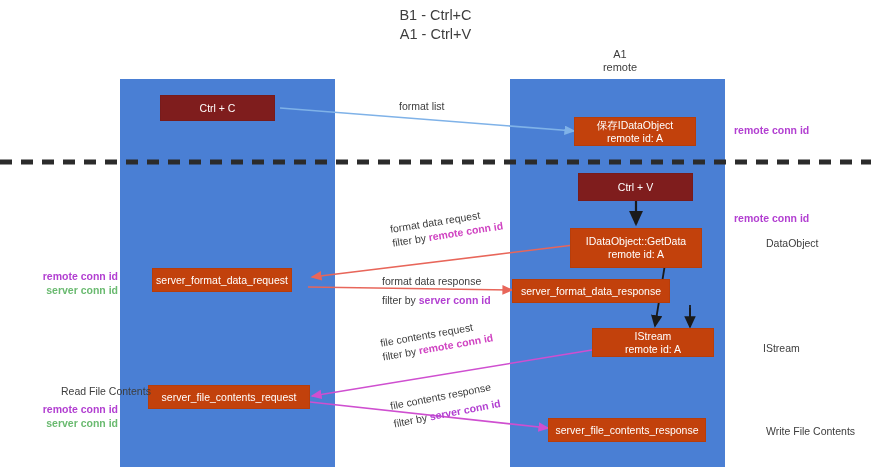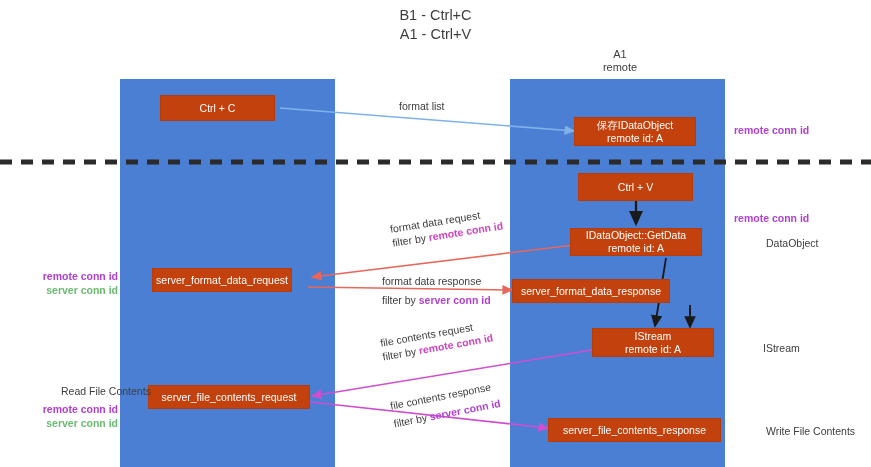--- a/index.html
+++ b/index.html
@@ -25,21 +25,21 @@
   }
   .colhead-b1{left:150px;top:48px;width:160px;}
   .colhead-a1{left:540px;top:48px;width:160px;}
 
   .box{
     position:absolute;box-sizing:border-box;
     display:flex;flex-direction:column;align-items:center;justify-content:center;
     color:#ffffff;font-size:10.5px;line-height:13px;text-align:center;
     border:1px solid rgba(0,0,0,0.06);
   }
-  .box.green{background:#c2410c;}
+  .box.green{background:#7f1d1d;}
   .box.orange{background:#c2410c;}
   .box span{display:block;white-space:nowrap;}
 
   .sidelabel{
     position:absolute;font-size:10.5px;line-height:14px;white-space:nowrap;
   }
   .sidelabel .purple{color:#b23fd1;font-weight:bold;}
   .sidelabel .green{color:#6aba70;font-weight:bold;}
 
   .edgelabel{
@@ -112,21 +112,21 @@
 
   <div class="box orange" style="left:574px;top:117px;width:122px;height:29px;">
     <span>保存IDataObject</span>
     <span>remote id: A</span>
   </div>
 
   <div class="box green" style="left:578px;top:173px;width:115px;height:28px;">
     <span>Ctrl + V</span>
   </div>
 
-  <div class="box orange" style="left:570px;top:228px;width:132px;height:28px;">
+  <div class="box orange" style="left:570px;top:228px;width:132px;height:40px;">
     <span>IDataObject::GetData</span>
     <span>remote id: A</span>
   </div>
 
   <div class="box orange" style="left:152px;top:268px;width:140px;height:24px;">
     <span>server_format_data_request</span>
   </div>
 
   <div class="box orange" style="left:512px;top:279px;width:158px;height:24px;">
     <span>server_format_data_response</span>
@@ -134,21 +134,21 @@
 
   <div class="box orange" style="left:592px;top:328px;width:122px;height:29px;">
     <span>IStream</span>
     <span>remote id: A</span>
   </div>
 
   <div class="box orange" style="left:148px;top:385px;width:162px;height:24px;">
     <span>server_file_contents_request</span>
   </div>
 
-  <div class="box orange" style="left:548px;top:418px;width:173px;height:24px;">
+  <div class="box orange" style="left:548px;top:418px;width:158px;height:24px;">
     <span>server_file_contents_response</span>
   </div>
 
   <div class="edgelabel" style="left:399px;top:99px;">
     <span>format list</span>
   </div>
 
   <div class="edgelabel rot-a" style="left:389px;top:222px;">
     <div>format data request</div>
     <div><span>filter by </span><b class="purple">remote conn id</b></div>

